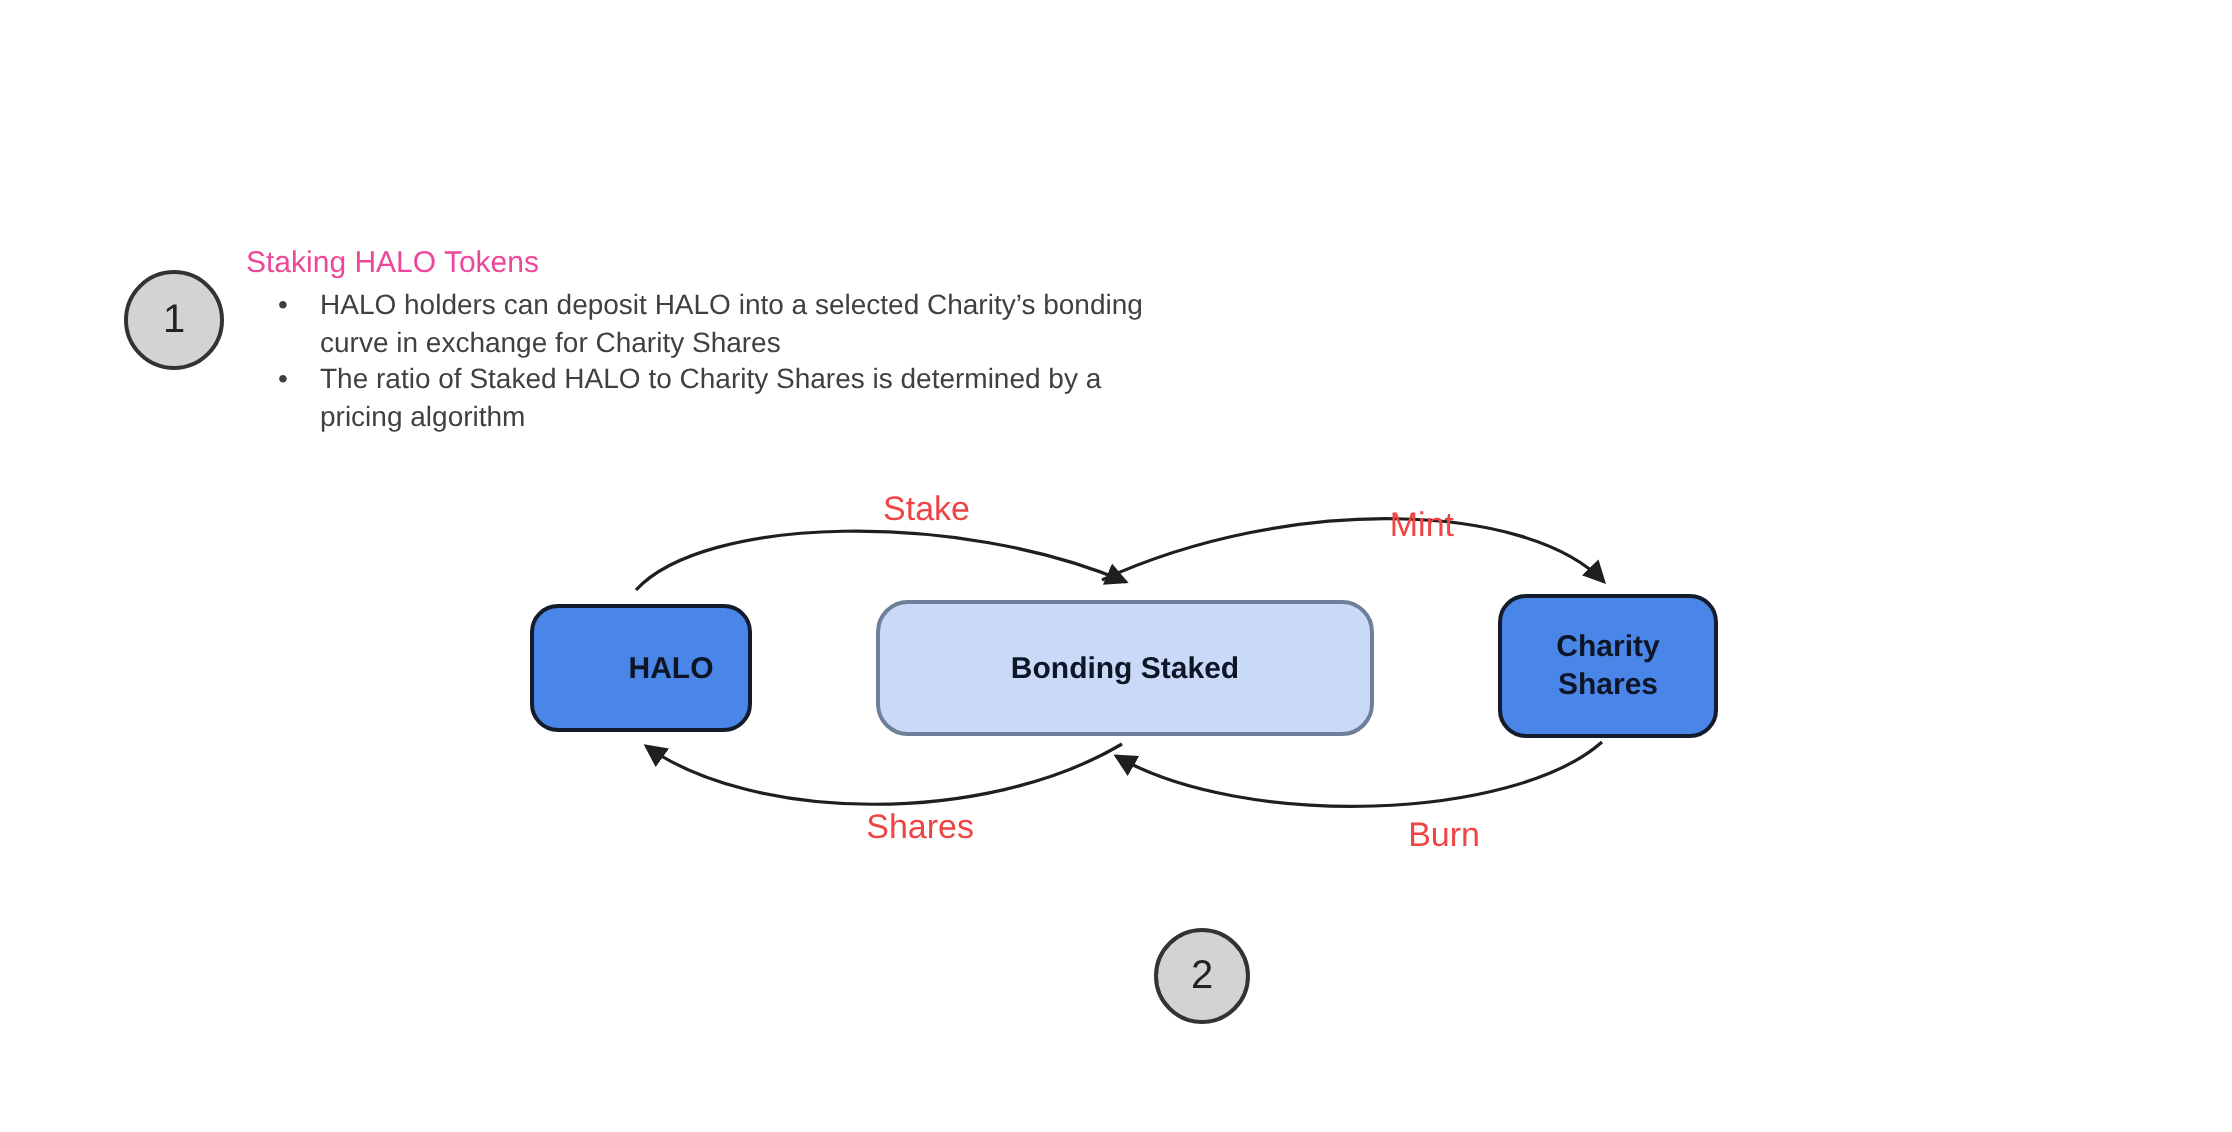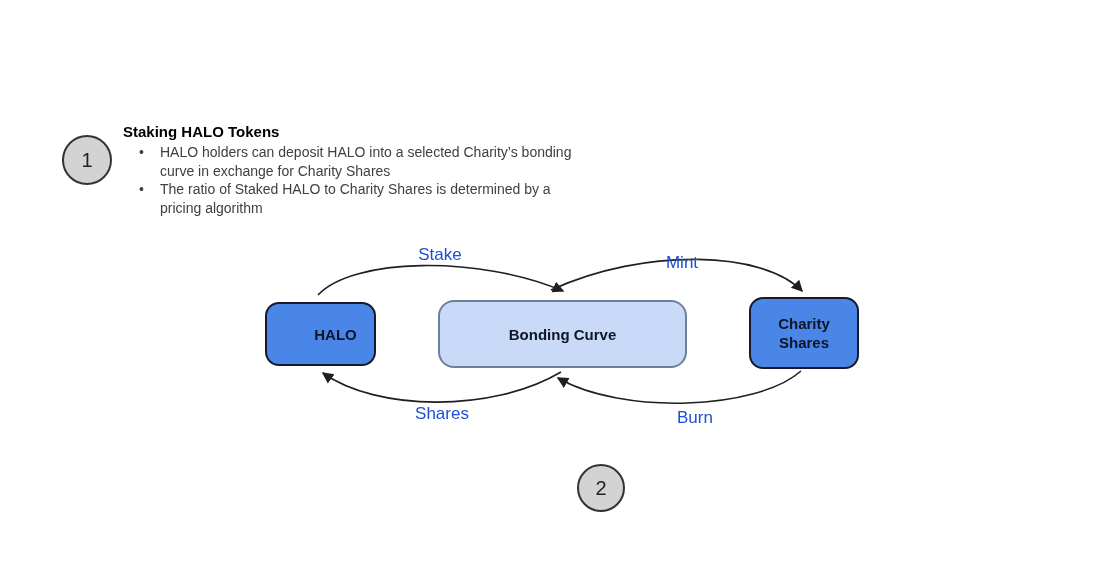--- a/index.html
+++ b/index.html
@@ -44,22 +44,22 @@
   }
   .badge-1 { left: 62px; top: 135px; }
   .badge-2 { left: 577px; top: 464px; width: 48px; height: 48px; }
 
   
   .annotation { position: absolute; }
   .annotation-1 { left: 123px; top: 123px; width: 500px; }
   .annotation-2 { left: 643px; top: 452px; width: 460px; }
   .annotation h2 {
     font-size: 15px;
-    font-weight: bold;
-    color: #000000;
+    font-weight: normal;
+    color: #ec4899;
     margin-bottom: 3px;
   }
   .annotation ul { list-style: none; }
   .annotation-1 ul { width: 465px; }
   .annotation-2 ul { width: 425px; }
   .annotation li {
     position: relative;
     padding-left: 37px;
     font-size: 14px;
     line-height: 18.5px;
@@ -104,23 +104,23 @@
     position: absolute;
     left: 0; top: 0;
     width: 1116px; height: 566px;
     pointer-events: none;
   }
 
   
   .edge-label {
     position: absolute;
     width: 90px;
-    text-align: center;
+    text-align: right;
     font-size: 17px;
-    color: #1d4ed8;
+    color: #ef4444;
   }
   .edge-stake  { left: 395px; top: 245px; }
   .edge-mint   { left: 637px; top: 253px; }
   .edge-redeem { left: 397px; top: 404px; }
   .edge-burn   { left: 650px; top: 408px; }
 </style>
 </head>
 <body>
 
 <div class="canvas">
@@ -148,21 +148,21 @@
       <path d="M 551 290 C 645 247, 764 251, 802 291" marker-end="url(#ah)"></path>
       <path d="M 561 372 C 492 413, 376 411, 323 373" marker-end="url(#ah)"></path>
       <path d="M 801 371 C 757 410, 622 415, 558 378" marker-end="url(#ah)"></path>
     </g>
   </svg>
 
   <div class="node node-solid node-halo">
     <span>HALO</span>
   </div>
   <div class="node node-light node-bonding">
-    <span>Bonding Curve</span>
+    <span>Bonding Staked</span>
   </div>
   <div class="node node-solid node-charity">
     <span>Charity Shares</span>
   </div>
 
   <span class="edge-label edge-stake">Stake</span>
   <span class="edge-label edge-mint">Mint</span>
   <span class="edge-label edge-redeem">Shares</span>
   <span class="edge-label edge-burn">Burn</span>
 

